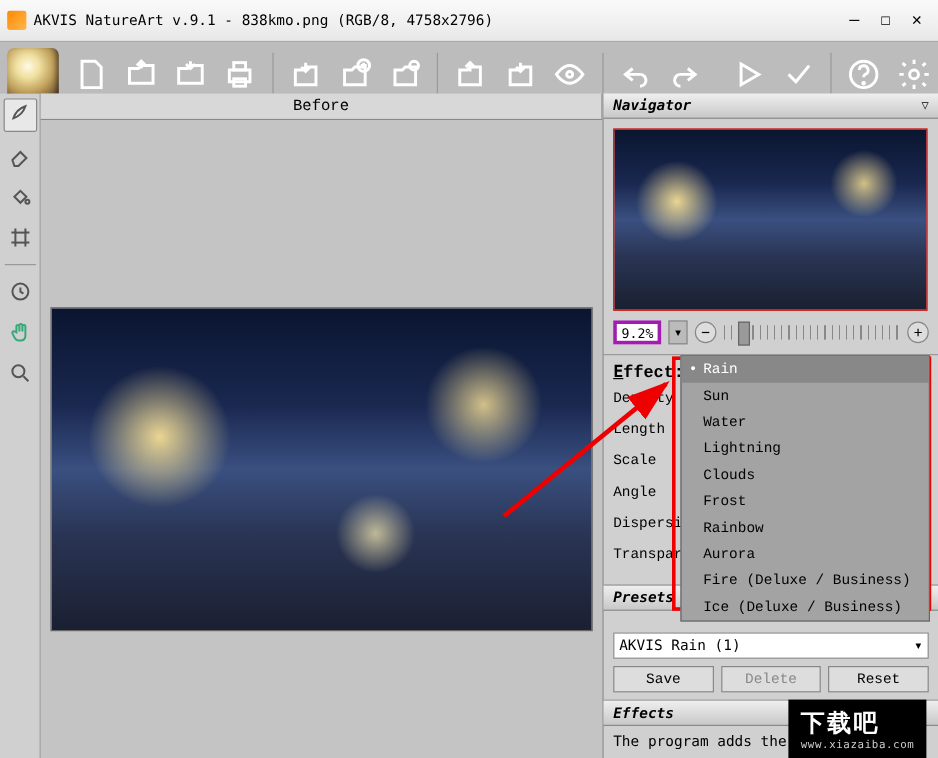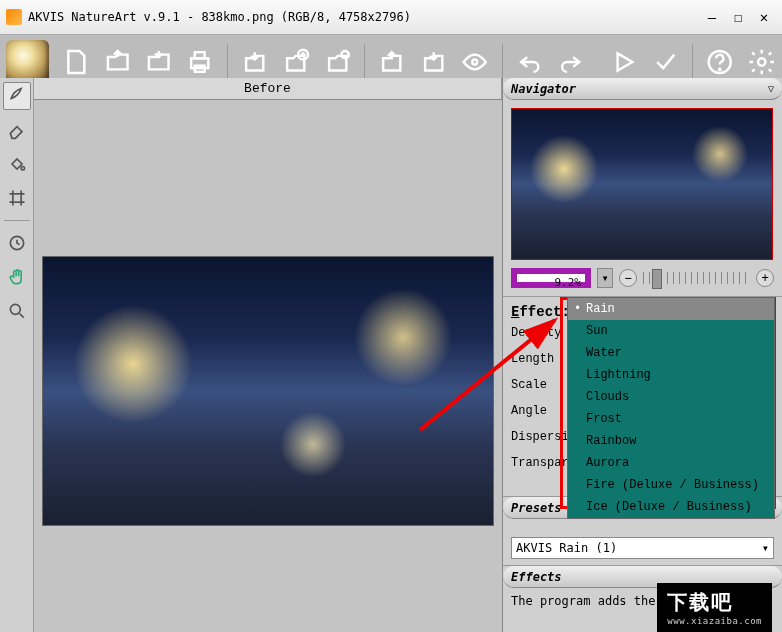--- a/index.html
+++ b/index.html
@@ -30,45 +30,45 @@
 .tab.active { background: #f0f0f0; }
 .canvas { flex: 1; position: relative; overflow: hidden; }
 .canvas-img { position: absolute; left: 8px; right: 8px; top: 132px; height: 270px; background:
   radial-gradient(circle at 20% 40%, rgba(255,230,150,.9) 0%, transparent 15%),
   radial-gradient(circle at 80% 30%, rgba(255,230,150,.8) 0%, transparent 12%),
   radial-gradient(circle at 60% 70%, rgba(255,240,180,.7) 0%, transparent 10%),
   linear-gradient(180deg, #0a1530 0%, #1a2850 30%, #3a5080 50%, #2a3555 70%, #1a2030 100%);
   border: 1px solid #666; }
 
 .right { width: 280px; background: #d0d0d0; border-left: 1px solid #888; display:flex; flex-direction:column; font-size:12px; }
-.panel-header { height: 22px; background: linear-gradient(#efefef,#c8c8c8); border-bottom: 1px solid #888; display: flex; align-items:center; padding: 0 8px; font-family:"Courier New",monospace; font-weight:bold; font-style:italic;border-radius:11px; }
+.panel-header { height: 22px; background: linear-gradient(#efefef,#c8c8c8); border-bottom: 1px solid #888; display: flex; align-items:center; padding: 0 8px; font-family:"Courier New",monospace; font-weight:bold; font-style:italic; }
 .panel-header .collapse { margin-left:auto; font-size:10px; font-style: normal;}
 
 .navigator-body { padding: 8px; border-bottom: 1px solid #999; }
 .nav-thumb { width: 262px; height: 152px; border: 1px solid #c00; background:
   radial-gradient(circle at 20% 40%, rgba(255,230,150,.9) 0%, transparent 15%),
   radial-gradient(circle at 80% 30%, rgba(255,230,150,.8) 0%, transparent 12%),
   linear-gradient(180deg, #0a1530 0%, #1a2850 30%, #3a5080 50%, #2a3555 70%, #1a2030 100%); }
 .zoom-row { display:flex; align-items:center; gap:6px; margin-top:8px; }
-.zoom-val { width:80px; height:20px; background:#fff; border:6px solid #a21caf; text-align:right; padding:2px 4px; font-size:11px; }
+.zoom-val { width:40px; height:20px; background:#fff; border:3px solid #a21caf; text-align:right; padding:2px 4px; font-size:11px; }
 .zoom-drop { width:16px; height:20px; background:#bbb; border:1px solid #888; display:flex; align-items:center; justify-content:center; }
 .zoom-slider { flex:1; height:12px; background: repeating-linear-gradient(90deg,#888 0 1px,transparent 1px 6px); position:relative; }
 .zoom-slider::after { content:''; position:absolute; left:8%; top:-3px; width:8px; height:18px; background:#999; border:1px solid #666; }
 .zoom-btn { width:18px; height:18px; border:1px solid #888; border-radius:50%; background:#ddd; display:flex; align-items:center; justify-content:center; font-size:12px; cursor:pointer;}
 
 .effect-section { padding: 6px 8px 4px; border-bottom:1px solid #999; position:relative; }
 .effect-label { font-family:"Courier New",monospace; font-weight:bold; font-size:14px; }
 .effect-underline { text-decoration:underline; }
 .param-row { display:flex; align-items:center; height:26px; gap:6px; }
 .param-name { width:78px; font-family:"Courier New",monospace; font-size:12px; }
 .param-slider { flex:1; height:3px; background:#888; position:relative; }
 .param-val { width:42px; height:18px; background:#fff; border:1px solid #888; text-align:right; padding:1px 3px; font-size:11px; }
 
 
-.effect-dropdown { position:absolute; left:64px; top:0; width:208px; background:#0f766e; border:1px solid #666; z-index:10; }
+.effect-dropdown { position:absolute; left:64px; top:0; width:208px; background:#a3a3a3; border:1px solid #666; z-index:10; }
 .dd-item { padding:4px 8px 4px 18px; font-family:"Courier New",monospace; font-size:12px; cursor:pointer; position:relative;}
 .dd-item.selected { background:#888; color:#fff; }
 .dd-item.selected::before { content:'•'; position:absolute; left:6px; }
 
 .presets { padding:6px 8px; border-bottom:1px solid #999; }
 .preset-select { width:100%; height:22px; background:#fff; border:1px solid #888; padding:2px 4px; font-size:12px; font-family:"Courier New",monospace; display:flex; align-items:center; justify-content:space-between;margin-top:12px; }
 .preset-btns { display:flex; gap:6px; margin-top:6px; }
 .pbtn { flex:1; height:22px; background:#ddd; border:1px solid #888; font-size:12px; font-family:"Courier New",monospace; cursor:pointer; }
 .pbtn.disabled { color:#888; }
 
@@ -277,20 +277,25 @@
     </div>
 
     <div class="panel-header">
       <span>Presets</span>
     </div>
     <div class="presets">
       <div class="preset-select">
         <span>AKVIS Rain (1)</span>
         <span>▾</span>
       </div>
+      <div class="preset-btns">
+        <button class="pbtn">Save</button>
+        <button class="pbtn disabled">Delete</button>
+        <button class="pbtn">Reset</button>
+      </div>
     </div>
 
     <div class="panel-header">
       <span>Effects</span>
     </div>
     <div class="effects-footer">
       <span>The program adds the natur</span>
     </div>
   </div>
 </div>

